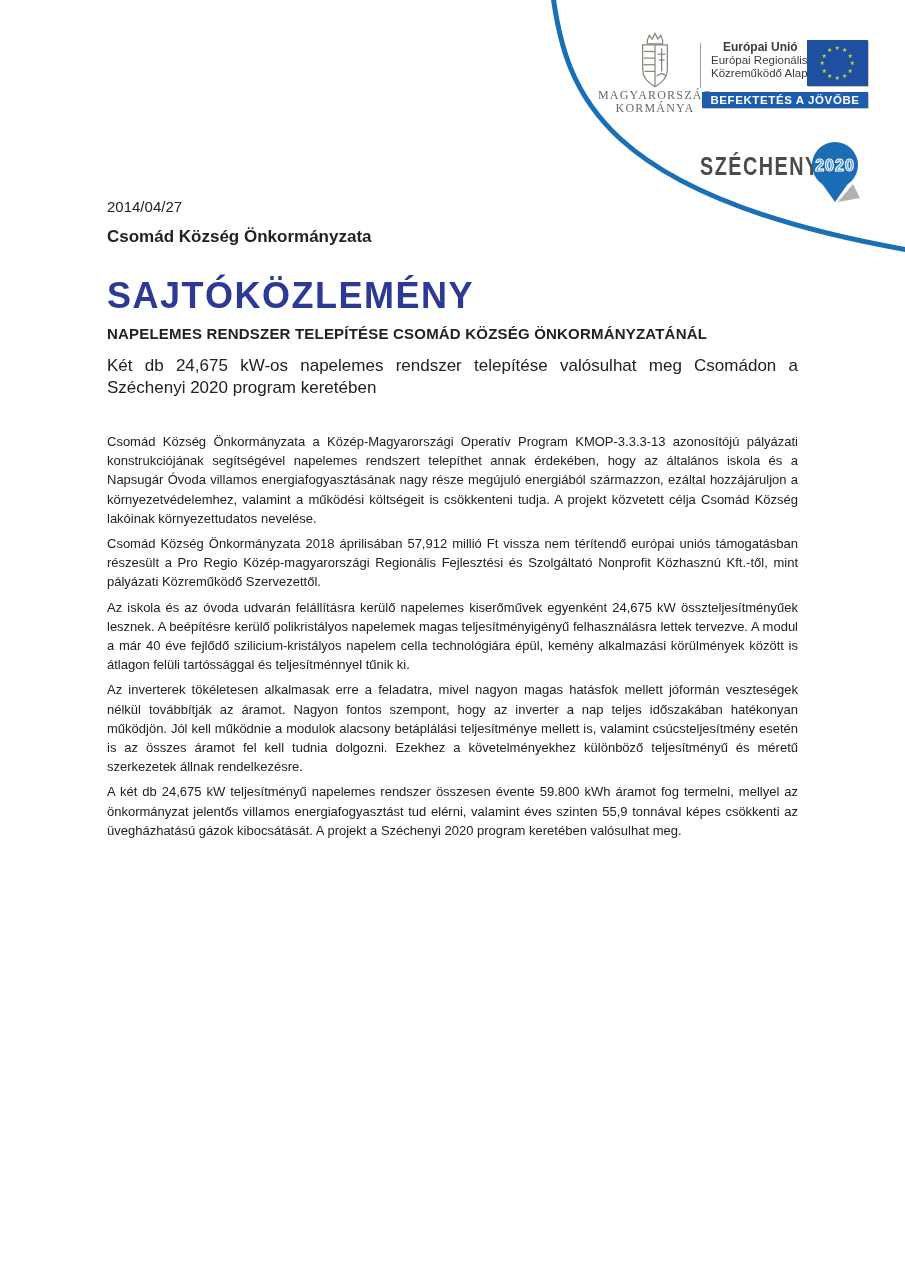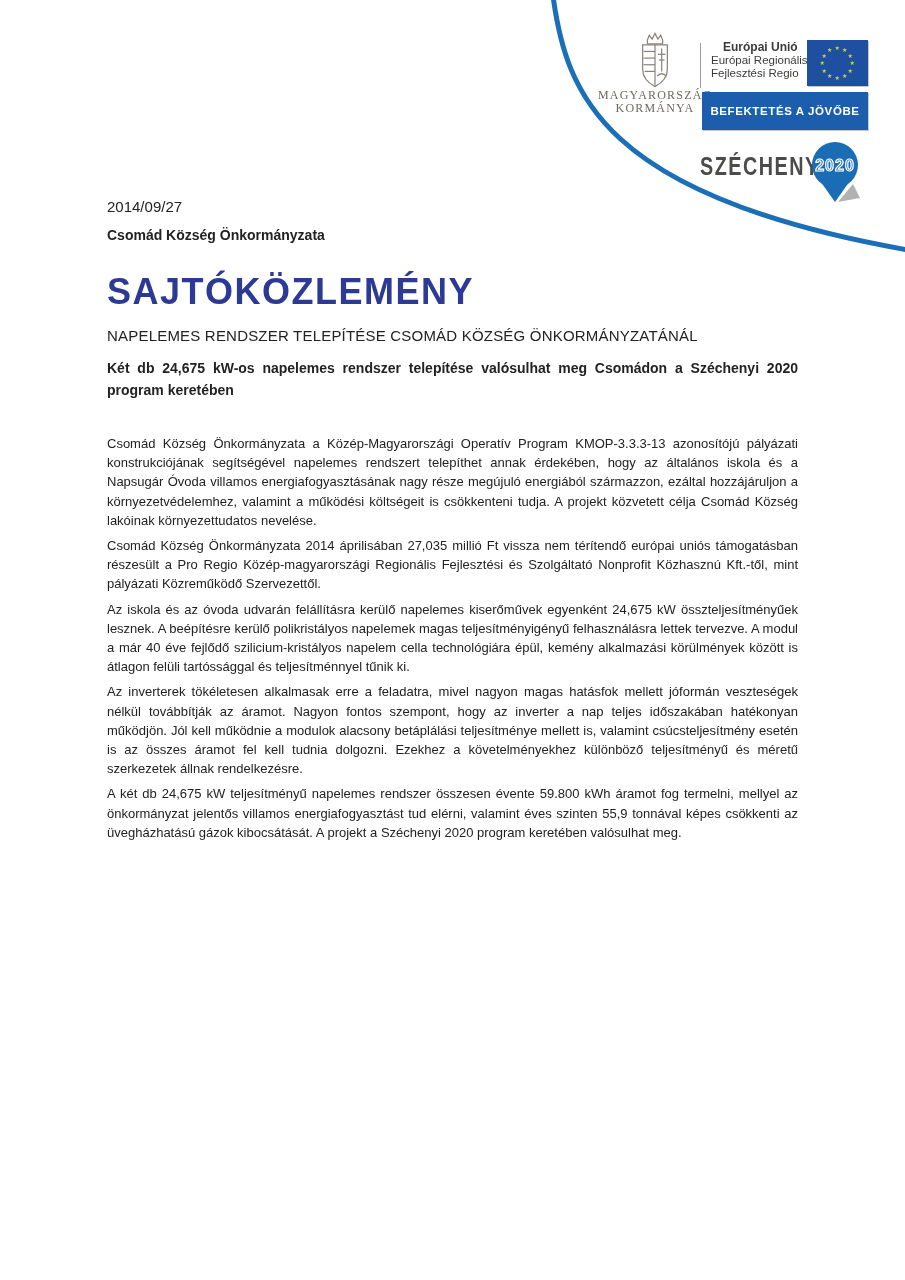--- a/index.html
+++ b/index.html
@@ -17,39 +17,39 @@
   .gov-logo svg{display:block;margin:0 auto;}
   .gov-line{font-family:"Liberation Serif",serif;font-size:12px;letter-spacing:1.2px;line-height:13px;color:#6e6961;}
   
   .eu-sep{position:absolute;left:700px;top:43px;width:1px;height:45px;background:#9aa0a6;}
   .eu-text{position:absolute;left:711px;top:41px;color:#3b3b3a;font-size:11.5px;line-height:13px;}
   .eu-text .b{font-weight:bold;font-size:12px;margin-left:12px;}
   .eu-flag{position:absolute;left:807px;top:40px;width:61px;height:46px;background:#1e4fa0;box-shadow:1px 1px 0 #c9c9c9;}
   .eu-flag .star{position:absolute;font-size:6px;color:#c9d636;line-height:6px;}
   
   .banner{
-    position:absolute;left:702px;top:92px;width:166px;height:38px;
+    position:absolute;left:702px;top:92px;width:166px;height:16px;
     background:#1d5dad;color:#ffffff;font-weight:bold;font-size:11.5px;letter-spacing:0.6px;
     display:flex;align-items:center;justify-content:center;box-shadow:1px 1px 0 #c9c9c9;
   }
   
   .szechenyi{position:absolute;left:700px;top:146px;width:180px;height:62px;}
   .sz-word{
     position:absolute;left:0;top:5px;
     font-size:26px;font-weight:bold;color:#4b4b4a;letter-spacing:2px;
     transform:scaleX(0.76);transform-origin:left center;white-space:nowrap;
   }
   .sz-pin{position:absolute;left:112px;top:-4px;}
   
   .doc{position:absolute;left:107px;top:198px;width:691px;color:#222222;}
   .date{font-size:15px;}
-  .org{margin-top:12px;font-size:14px;font-weight:bold;}
+  .org{margin-top:12px;font-size:17px;font-weight:bold;}
   .title{margin-top:33px;font-size:36px;line-height:32px;font-weight:bold;letter-spacing:1.5px;color:#2c3a96;}
-  .subtitle{margin-top:19px;font-size:15px;font-weight:normal;letter-spacing:0.2px;}
-  .lead{margin-top:13px;font-size:14px;font-weight:bold;line-height:22px;text-align:justify;}
+  .subtitle{margin-top:13px;font-size:15px;font-weight:bold;letter-spacing:0.2px;}
+  .lead{margin-top:13px;font-size:17px;font-weight:normal;line-height:22px;text-align:justify;}
   .paragraphs{margin-top:33px;}
   .paragraphs p{margin:0 0 6px 0;font-size:13px;line-height:19.2px;text-align:justify;}
 </style>
 </head>
 <body>
 
 <div class="page">
 
   <svg class="curve" width="905" height="262" viewBox="0 0 905 262">
     <path d="M553,-4 C 566,92 601,196 908,250" stroke="#1b6fb7" stroke-width="5" fill="none" stroke-linecap="round"></path>
@@ -72,21 +72,21 @@
       </g>
     </svg>
     <div class="gov-line">MAGYARORSZÁG</div>
     <div class="gov-line">KORMÁNYA</div>
   </div>
 
   <div class="eu-sep"></div>
   <div class="eu-text">
     <div class="b">Európai Unió</div>
     <div>Európai Regionális</div>
-    <div>Fejlesztési Regio</div>
+    <div>Közreműködő Alap</div>
   </div>
 
   <div class="eu-flag">
       <span class="star" style="left: 27.5px; top: 5px;">★</span>
       <span class="star" style="left: 35px; top: 7.00962px;">★</span>
       <span class="star" style="left: 40.4904px; top: 12.5px;">★</span>
       <span class="star" style="left: 42.5px; top: 20px;">★</span>
       <span class="star" style="left: 40.4904px; top: 27.5px;">★</span>
       <span class="star" style="left: 35px; top: 32.9904px;">★</span>
       <span class="star" style="left: 27.5px; top: 35px;">★</span>
@@ -103,27 +103,27 @@
     <span class="sz-word">SZÉCHENYI</span>
     <svg class="sz-pin" width="70" height="64" viewBox="0 0 70 64">
       <polygon points="26,60 41,42 48,56" fill="#b2b2b2"></polygon>
       <path d="M6,36 L23,60 L40,36 Z" fill="#1a6db5"></path>
       <circle cx="23" cy="23" r="23" fill="#1a6db5"></circle>
       <text x="23" y="29" text-anchor="middle" font-family="Liberation Sans, sans-serif" font-size="16" font-weight="bold" letter-spacing="1" fill="none" stroke="#ffffff" stroke-width="1.2">2020</text>
     </svg>
   </div>
 
   <div class="doc">
-    <div class="date">2014/09/27</div>
+    <div class="date">2014/04/27</div>
     <div class="org">Csomád Község Önkormányzata</div>
     <div class="title">SAJTÓKÖZLEMÉNY</div>
     <div class="subtitle">NAPELEMES RENDSZER TELEPÍTÉSE CSOMÁD KÖZSÉG ÖNKORMÁNYZATÁNÁL</div>
     <div class="lead">Két db 24,675 kW-os napelemes rendszer telepítése valósulhat meg Csomádon a Széchenyi 2020 program keretében</div>
     <div class="paragraphs">
       <p>Csomád Község Önkormányzata a Közép-Magyarországi Operatív Program KMOP-3.3.3-13 azonosítójú pályázati konstrukciójának segítségével napelemes rendszert telepíthet annak érdekében, hogy az általános iskola és a Napsugár Óvoda villamos energiafogyasztásának nagy része megújuló energiából származzon, ezáltal hozzájáruljon a környezetvédelemhez, valamint a működési költségeit is csökkenteni tudja. A projekt közvetett célja Csomád Község lakóinak környezettudatos nevelése.</p>
-      <p>Csomád Község Önkormányzata 2014 áprilisában 27,035 millió Ft vissza nem térítendő európai uniós támogatásban részesült a Pro Regio Közép-magyarországi Regionális Fejlesztési és Szolgáltató Nonprofit Közhasznú Kft.-től, mint pályázati Közreműködő Szervezettől.</p>
+      <p>Csomád Község Önkormányzata 2018 áprilisában 57,912 millió Ft vissza nem térítendő európai uniós támogatásban részesült a Pro Regio Közép-magyarországi Regionális Fejlesztési és Szolgáltató Nonprofit Közhasznú Kft.-től, mint pályázati Közreműködő Szervezettől.</p>
       <p>Az iskola és az óvoda udvarán felállításra kerülő napelemes kiserőművek egyenként 24,675 kW összteljesítményűek lesznek. A beépítésre kerülő polikristályos napelemek magas teljesítményigényű felhasználásra lettek tervezve. A modul a már 40 éve fejlődő szilicium-kristályos napelem cella technológiára épül, kemény alkalmazási körülmények között is átlagon felüli tartóssággal és teljesítménnyel tűnik ki.</p>
       <p>Az inverterek tökéletesen alkalmasak erre a feladatra, mivel nagyon magas hatásfok mellett jóformán veszteségek nélkül továbbítják az áramot. Nagyon fontos szempont, hogy az inverter a nap teljes időszakában hatékonyan működjön. Jól kell működnie a modulok alacsony betáplálási teljesítménye mellett is, valamint csúcsteljesítmény esetén is az összes áramot fel kell tudnia dolgozni. Ezekhez a követelményekhez különböző teljesítményű és méretű szerkezetek állnak rendelkezésre.</p>
       <p>A két db 24,675 kW teljesítményű napelemes rendszer összesen évente 59.800 kWh áramot fog termelni, mellyel az önkormányzat jelentős villamos energiafogyasztást tud elérni, valamint éves szinten 55,9 tonnával képes csökkenti az üvegházhatású gázok kibocsátását. A projekt a Széchenyi 2020 program keretében valósulhat meg.</p>
     </div>
   </div>
 
 </div>
 
 </body></html>

